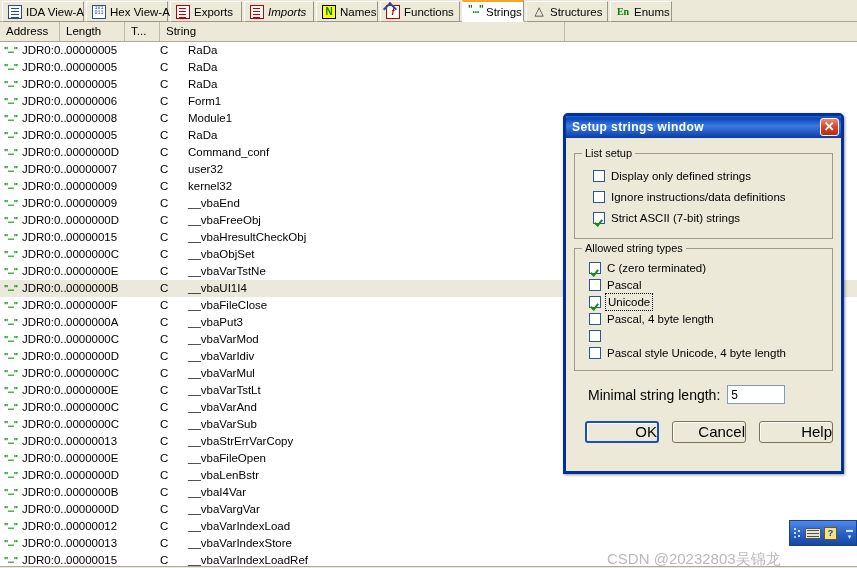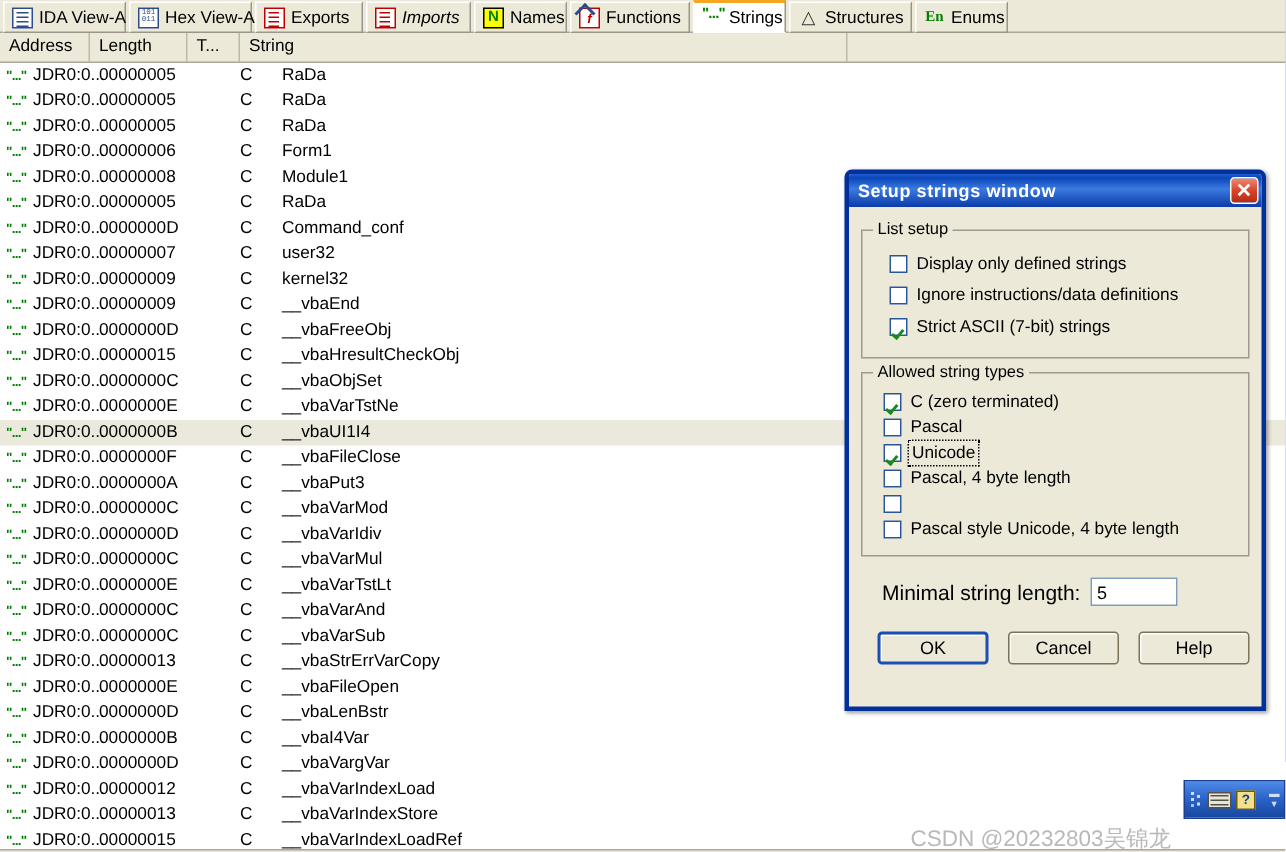--- a/index.html
+++ b/index.html
@@ -5,21 +5,21 @@
   * { box-sizing: border-box; }
   html, body {
     margin: 0; padding: 0;
     width: 857px; height: 568px;
     overflow: hidden;
     background: #ffffff;
     font-family: "Liberation Sans", sans-serif;
     font-size: 11px;
     color: #000;
   }
-  #root { position: relative; width: 857px; height: 508px; background:#1d4ed8; }
+  #root { position: relative; width: 857px; height: 508px; background:#b91c1c; }
 
   
   .tabstrip {
     position: absolute; left: 0; top: 0; width: 857px; height: 22px;
     background: #ece9d8;
     border-bottom: 1px solid #aca899;
   }
   .tab {
     position: absolute; top: 1px; height: 21px;
     display: flex; align-items: center; gap: 4px;
@@ -161,21 +161,21 @@
   .txtin{
     width:58px; height:19px; background:#fff; border:1px solid #7f9db9;
     font-size:12px; line-height:17px; padding-left:3px; color:#000;
     font-family:"Liberation Sans", sans-serif;
   }
 
   .btnrow{ display:flex; gap:13px; margin:17px 0 0 11px; }
   .btn{
     width:75px; height:22px; background:#ece9d8;
     border:1px solid #7b7259; border-radius:3px;
-    font-size:12px; line-height:20px; text-align:center; cursor:pointer;
+    font-size:15px; line-height:20px; text-align:right; cursor:pointer;
     box-shadow: inset 1px 1px 0 #fff;
   }
   .btn.default{ border:2px solid #1c4fb5; line-height:18px; }
 
   
   .watermark{
     position:absolute; left:607px; top:538px;
     font-size:15px; color:#b9b9b9; white-space:nowrap;
     font-family:"Liberation Sans", sans-serif;
     margin-top:12px;

